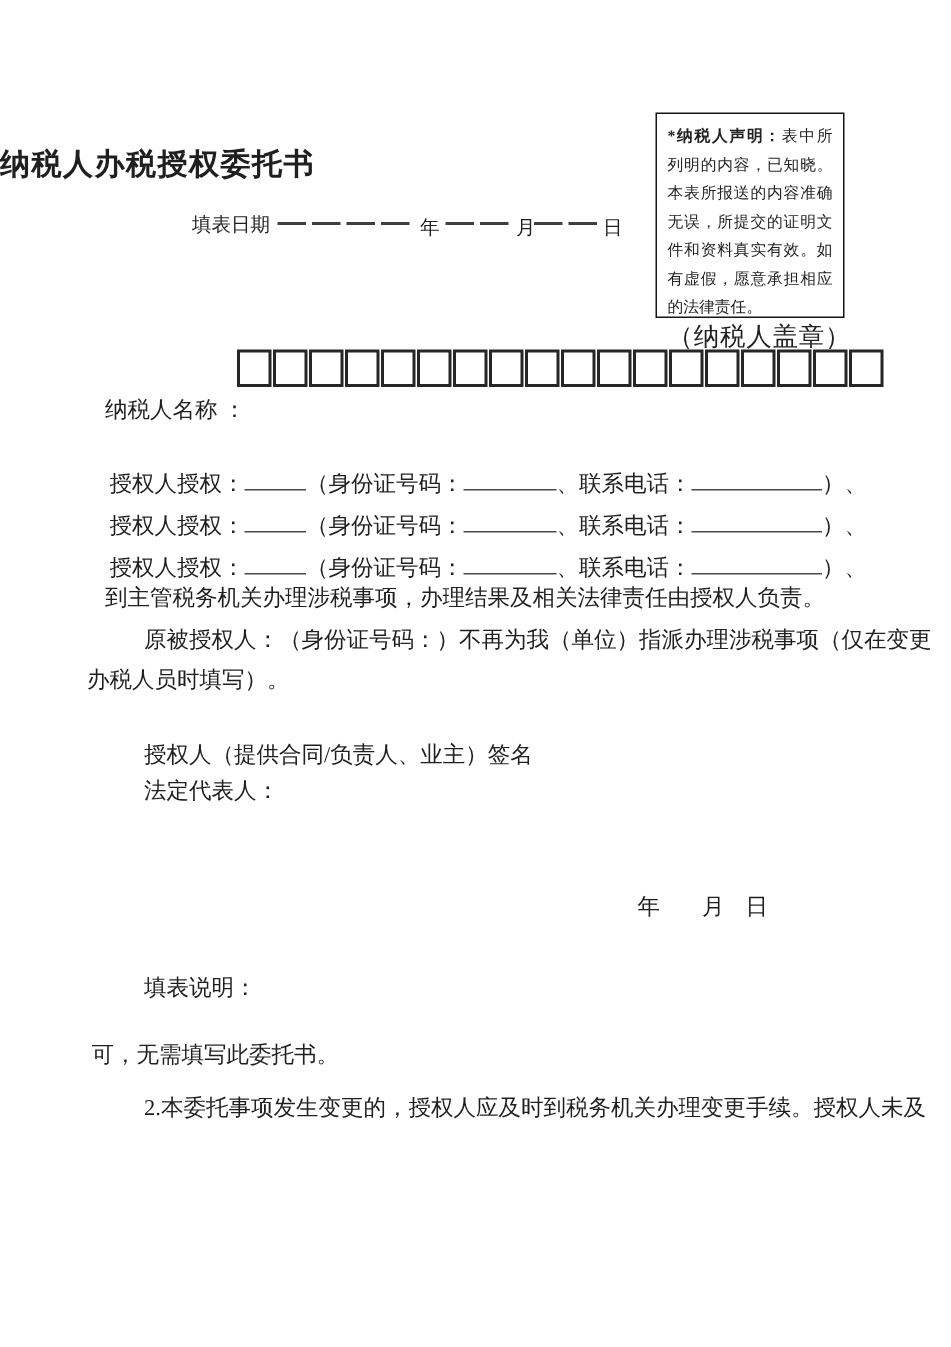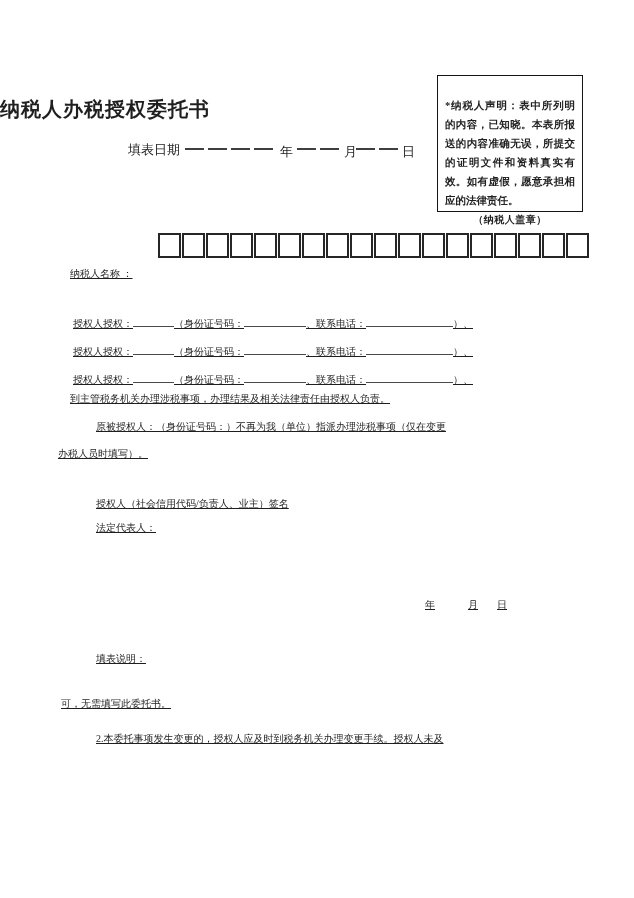--- a/index.html
+++ b/index.html
@@ -1,34 +1,34 @@
 <!DOCTYPE html>
 <html><head>
 <meta charset="utf-8">
 <style>
   html,body{margin:0;padding:0;background:#e9e9e9;}
   .page{
     width:634px;height:898px;background:#ffffff;position:relative;margin:0 auto;
     font-family:"Liberation Serif","DejaVu Serif",serif;color:#1f1f1f;overflow:hidden;
   }
   .abs{position:absolute;white-space:nowrap;}
-  .t13{font-size:10px;line-height:16px;text-decoration:underline;}
+  .t13{font-size:15px;line-height:16px;}
   .title{
     left:0;top:96px;width:614px;text-align:left;
     font-size:20px;font-weight:bold;letter-spacing:1px;
   }
   .blank{display:inline-block;border-bottom:1px solid #4a4a4a;height:12px;vertical-align:baseline;}
   .dash-group{position:absolute;display:flex;gap:4px;align-items:center;}
   .dash-group i{flex:1;height:2px;background:#3f3f3f;}
   .decl-box{
-    position:absolute;left:437px;top:75px;width:146px;height:137px;
-    border:1.5px solid #141414;box-sizing:border-box;padding:20px 7px 2px 7px;
-    font-size:10.5px;line-height:19px;text-align:justify;text-justify:inter-character;font-weight:bold;
+    position:absolute;left:437px;top:75px;width:126px;height:137px;
+    border:1.5px solid #141414;box-sizing:border-box;padding:6px 7px 2px 7px;
+    font-size:10.5px;line-height:19px;text-align:justify;text-justify:inter-character;
   }
-  .decl-seal{text-align:center;font-size:10px;line-height:20px;letter-spacing:0.5px;white-space:nowrap;}
+  .decl-seal{text-align:center;font-size:17px;line-height:20px;letter-spacing:0.5px;white-space:nowrap;}
   .code-label{position:absolute;left:63px;top:229px;width:96px;text-align:center;font-size:12px;line-height:14.5px;}
   .code-row{position:absolute;left:158px;top:233px;display:flex;gap:1px;}
   .code-box{width:19px;height:21px;border:2px solid #262626;background:#fff;}
   .pagenum{left:0;top:818px;width:634px;text-align:right;font-size:9.5px;font-weight:bold;padding-left:40px;}
 </style>
 </head>
 <body>
 
 <div class="page">
 
@@ -91,21 +91,21 @@
   </div>
   <div class="abs t13" style="left:73px;top:370px;">
     <span>授权人授权：</span><span class="blank" style="width:41px;"></span><span>（身份证号码：</span><span class="blank" style="width:62px;"></span><span>、联系电话：</span><span class="blank" style="width:87px;"></span><span>）、</span>
   </div>
 
   <div class="abs t13" style="left:96px;top:419px;">原被授权人：（身份证号码：）不再为我（单位）指派办理涉税事项（仅在变更</div>
 
   <div class="abs t13" style="left:70px;top:391px;">到主管税务机关办理涉税事项，办理结果及相关法律责任由授权人负责。</div>
   <div class="abs t13" style="left:58px;top:446px;">办税人员时填写）。</div>
 
-  <div class="abs t13" style="left:96px;top:496px;">授权人（社会信用代码/负责人、业主）签名</div>
+  <div class="abs t13" style="left:96px;top:496px;">授权人（提供合同/负责人、业主）签名</div>
   <div class="abs t13" style="left:96px;top:520px;">法定代表人：</div>
 
   <div class="abs t13" style="left:425px;top:597px;">年</div>
   <div class="abs t13" style="left:468px;top:597px;">月</div>
   <div class="abs t13" style="left:497px;top:597px;">日</div>
 
   <div class="abs t13" style="left:96px;top:651px;">填表说明：</div>
   <div class="abs t13" style="left:61px;top:696px;">可，无需填写此委托书。</div>
   <div class="abs t13" style="left:96px;top:731px;">2.本委托事项发生变更的，授权人应及时到税务机关办理变更手续。授权人未及</div>
 

